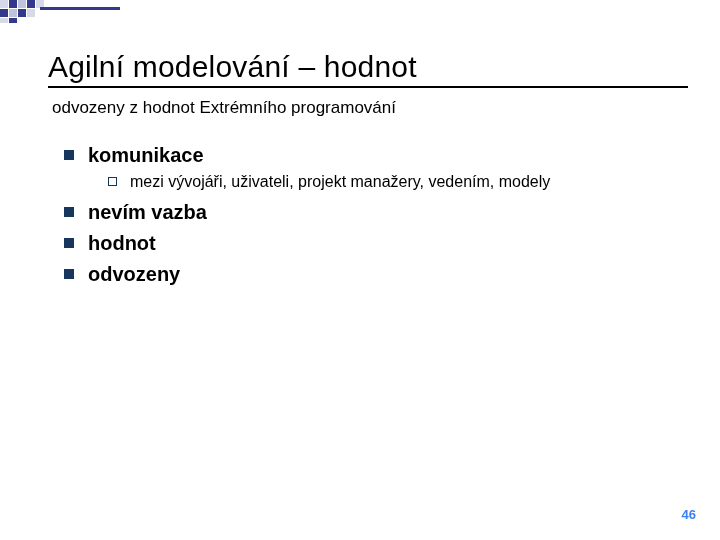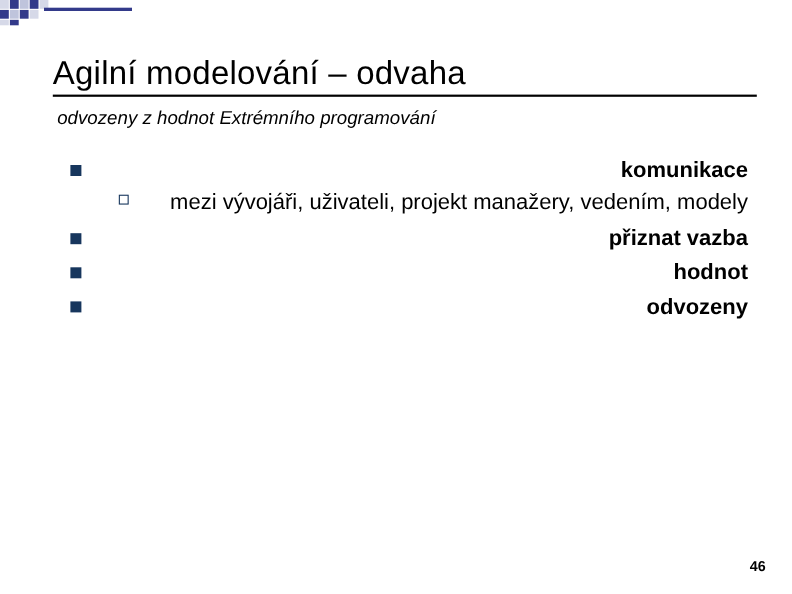--- a/index.html
+++ b/index.html
@@ -31,27 +31,25 @@
   }
   .rule {
     border: none;
     border-top: 2px solid #000;
     margin: 0 0 10px 0;
     width: 640px;
   }
   .subtitle {
     font-size: 17px;
     margin: 0 0 26px 4px;
-    font-style: italic;
   }
   ul.main {
     list-style: none;
     padding: 0;
     margin: 0 0 0 16px;
-    text-align: right;
   }
   ul.main > li {
     position: relative;
     padding-left: 24px;
     margin-bottom: 8px;
     font-size: 20px;
     font-weight: bold;
   }
   ul.main > li::before {
     content: "";
@@ -63,42 +61,42 @@
     background: #17365d;
   }
   ul.sub {
     list-style: none;
     padding: 0;
     margin: 6px 0 10px 20px;
   }
   ul.sub > li {
     position: relative;
     padding-left: 22px;
-    font-size: 20px;
+    font-size: 16px;
     font-weight: normal;
     margin-bottom: 4px;
   }
   ul.sub > li::before {
     content: "";
     position: absolute;
     left: 0;
     top: 4px;
     width: 9px;
     height: 9px;
     border: 1px solid #17365d;
     box-sizing: border-box;
     background: #fff;
   }
   .pagenum {
     position: absolute;
     bottom: 18px;
     right: 24px;
     font-size: 13px;
     font-weight: bold;
-    color: #000000;
+    color: #3b82f6;
   }
 </style>
 </head>
 <body>
 
 <svg class="deco" viewBox="0 0 120 25">
   <rect x="0" y="0" width="8" height="8" fill="#d6d9e8"></rect>
   <rect x="9" y="0" width="8" height="8" fill="#333a8a"></rect>
   <rect x="18" y="0" width="8" height="8" fill="#bfc4dc"></rect>
   <rect x="27" y="0" width="8" height="8" fill="#333a8a"></rect>
@@ -106,33 +104,33 @@
   <rect x="0" y="9" width="8" height="8" fill="#333a8a"></rect>
   <rect x="9" y="9" width="8" height="8" fill="#bfc4dc"></rect>
   <rect x="18" y="9" width="8" height="8" fill="#333a8a"></rect>
   <rect x="27" y="9" width="8" height="8" fill="#d6d9e8"></rect>
   <rect x="0" y="18" width="8" height="5" fill="#d6d9e8"></rect>
   <rect x="9" y="18" width="8" height="5" fill="#333a8a"></rect>
   <rect x="40" y="7" width="80" height="3" fill="#333a8a"></rect>
 </svg>
 
 <div class="slide">
-  <h1>Agilní modelování – odvaha</h1>
+  <h1>Agilní modelování – hodnot</h1>
   <hr class="rule">
   <p class="subtitle">odvozeny z hodnot Extrémního programování</p>
 
   <ul class="main">
     <li>
       <span>komunikace</span>
       <ul class="sub">
         <li>mezi vývojáři, uživateli, projekt manažery, vedením, modely</li>
       </ul>
     </li>
     <li>
-      <span>přiznat vazba</span>
+      <span>nevím vazba</span>
     </li>
     <li>
       <span>hodnot</span>
     </li>
     <li>
       <span>odvozeny</span>
     </li>
   </ul>
 </div>
 

